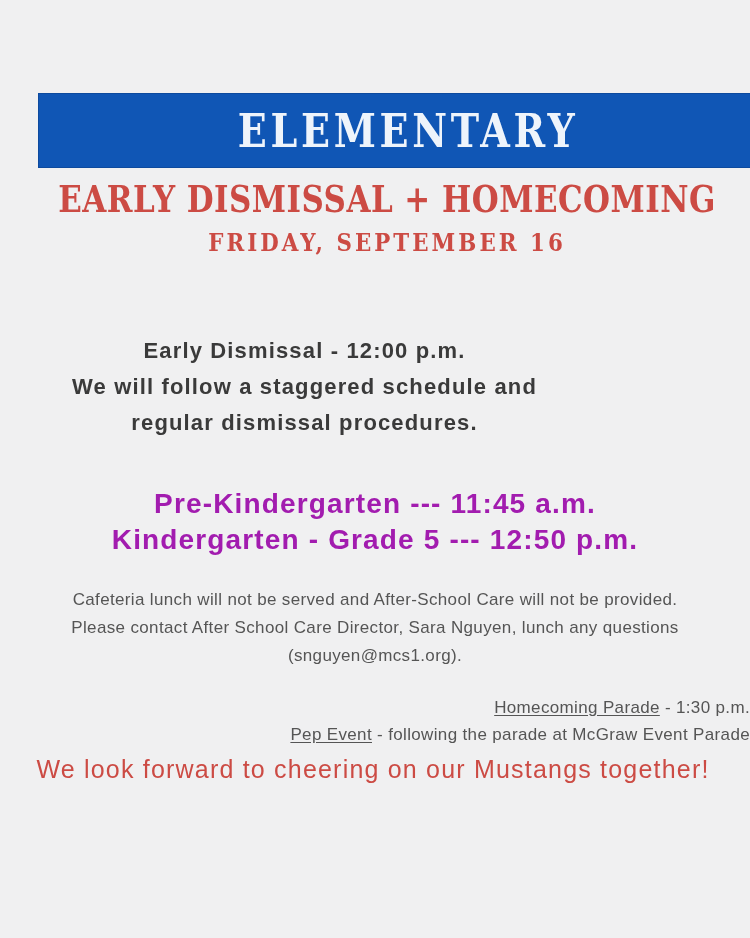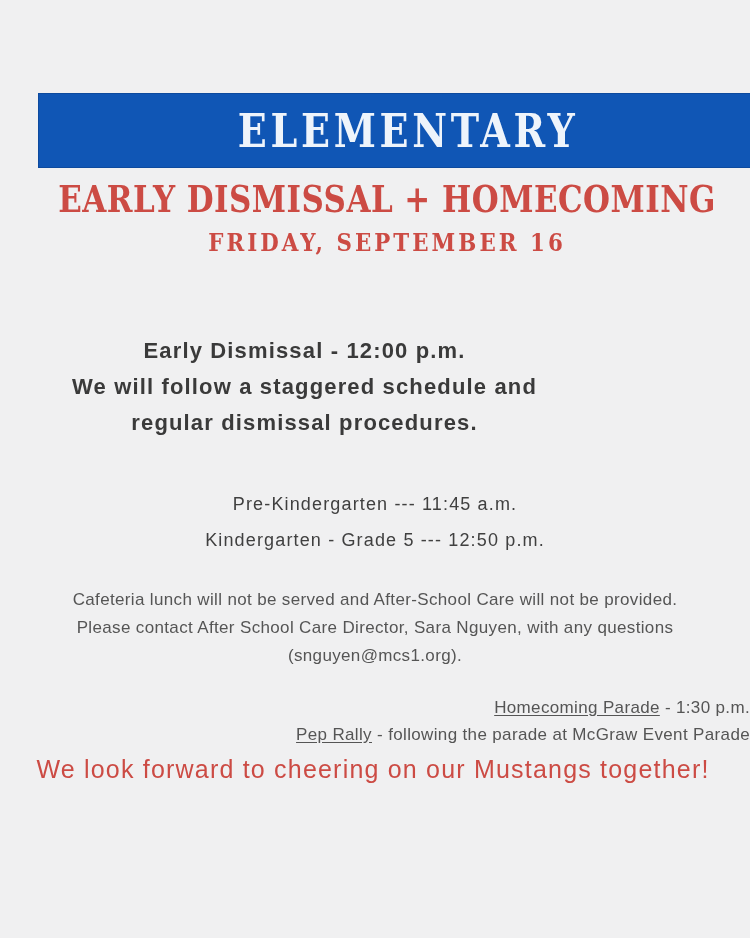--- a/index.html
+++ b/index.html
@@ -104,24 +104,24 @@
 
   .schedule-block {
     position: absolute;
     top: 486px;
     left: 0;
     width: 750px;
     text-align: center;
   }
   .schedule-line {
     font-family: "Liberation Sans Narrow", "Liberation Sans", sans-serif;
-    font-weight: normal;
-    font-size: 18px;
+    font-weight: bold;
+    font-size: 28px;
     line-height: 36px;
-    color: #404040;
+    color: #a21caf;
     letter-spacing: 1.15px;
     white-space: nowrap;
   }
 
   
   .note-block {
     position: absolute;
     top: 586px;
     left: 0;
     width: 750px;
@@ -199,30 +199,30 @@
     <div class="body-line wrap">We will follow a staggered schedule and regular dismissal procedures.</div>
   </div>
 
   <div class="schedule-block">
     <div class="schedule-line">Pre-Kindergarten --- 11:45 a.m.</div>
     <div class="schedule-line">Kindergarten - Grade 5 --- 12:50 p.m.</div>
   </div>
 
   <div class="note-block">
     <div class="note-line">Cafeteria lunch will not be served and After-School Care will not be provided.</div>
-    <div class="note-line">Please contact After School Care Director, Sara Nguyen, with any questions</div>
+    <div class="note-line">Please contact After School Care Director, Sara Nguyen, lunch any questions</div>
     <div class="note-line">(snguyen@mcs1.org).</div>
   </div>
 
   <div class="events-block">
     <div class="event-line">
       <span class="underlined">Homecoming Parade</span><span> - 1:30 p.m.</span>
     </div>
     <div class="event-line">
-      <span class="underlined">Pep Rally</span><span> - following the parade at McGraw Event Parade</span>
+      <span class="underlined">Pep Event</span><span> - following the parade at McGraw Event Parade</span>
     </div>
   </div>
 
   <div class="closing-block">
     <div class="closing-line">We look forward to cheering on our Mustangs together!</div>
   </div>
 
 </div>
 
 </body></html>

